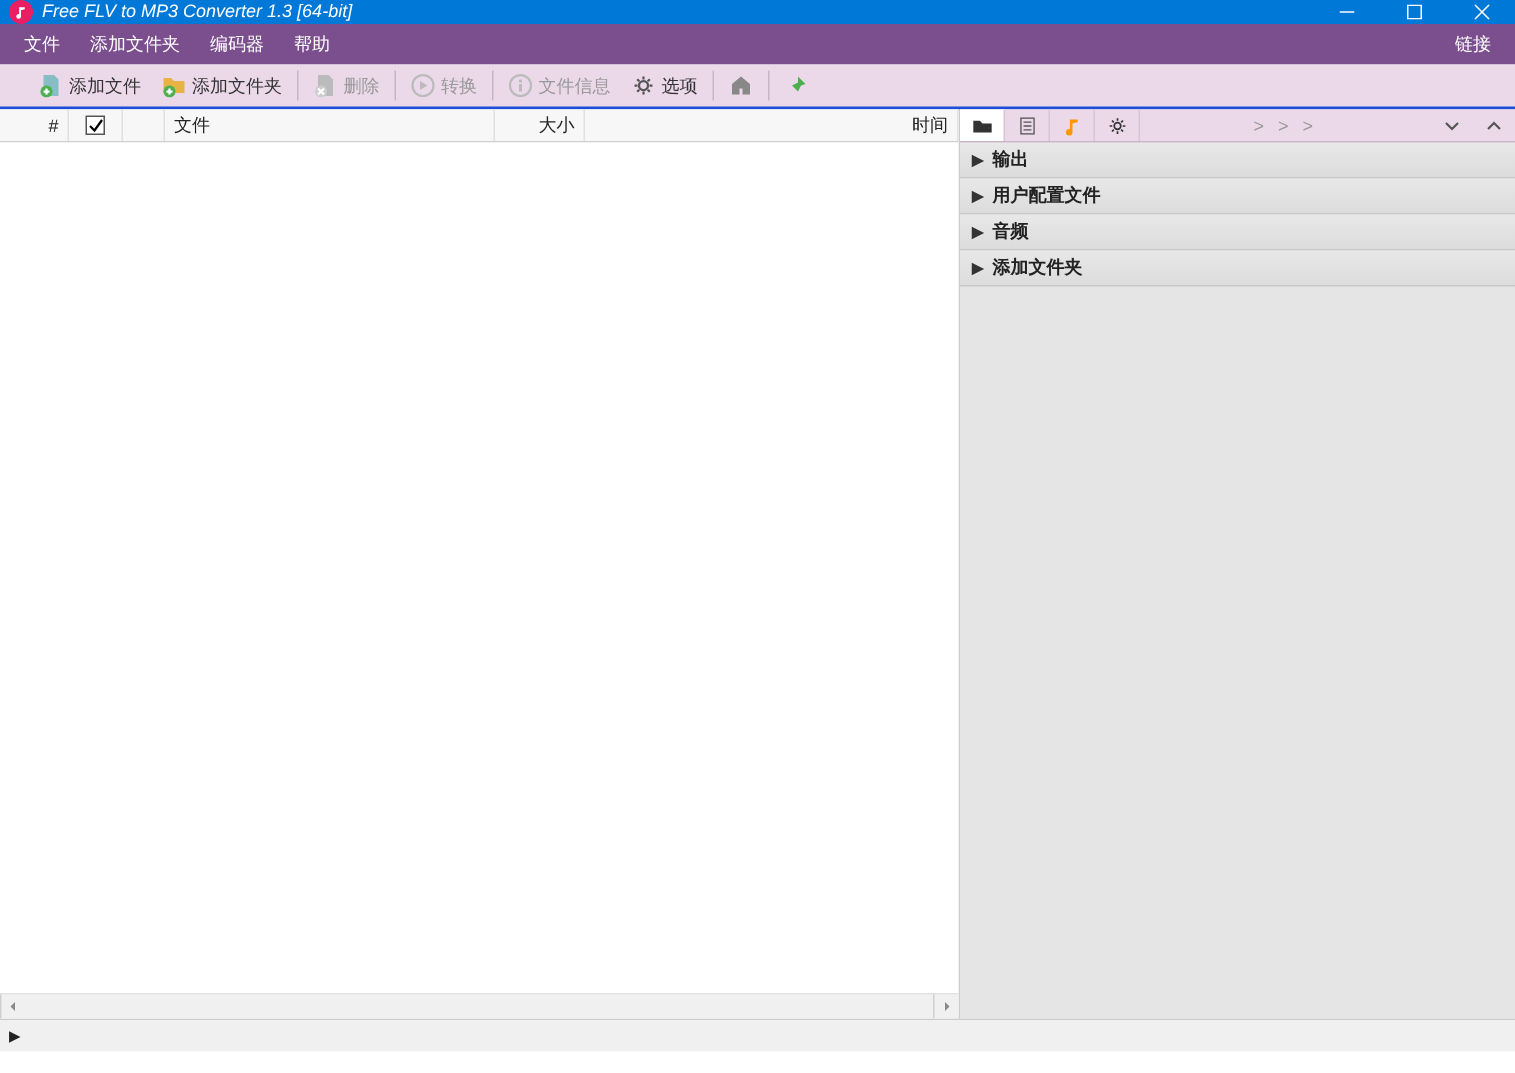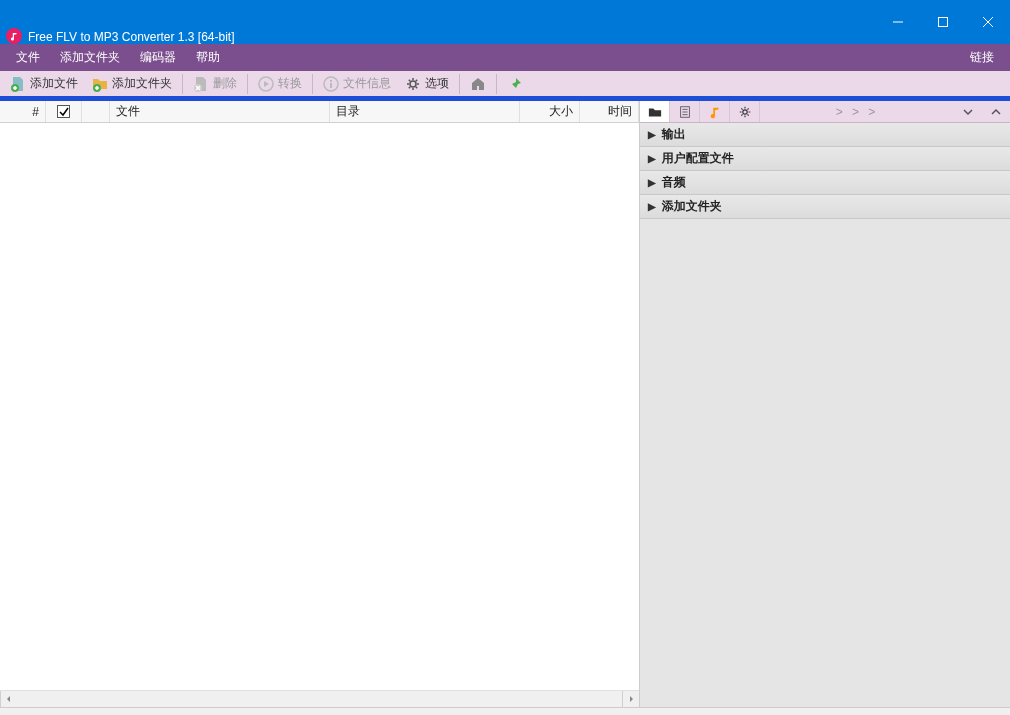--- a/index.html
+++ b/index.html
@@ -1,29 +1,29 @@
 <!DOCTYPE html>
 <html><head>
 <meta charset="utf-8">
 <style>
 * { box-sizing: border-box; margin: 0; padding: 0; font-family: "Microsoft YaHei", "Segoe UI", sans-serif; font-size: 12px; }
 html, body { width: 1010px; height: 715px; overflow: hidden; background: #fff; }
 
-.titlebar { height: 44px; background: #0078d7; color: #fff; display: flex; align-items: flex-end; padding-left: 6px; }
+.titlebar { height: 16px; background: #0078d7; color: #fff; display: flex; align-items: flex-start; padding-left: 6px; font-style: italic; }
 .titlebar .app-icon { width: 16px; height: 16px; border-radius: 50%; background: #e91e63; display: flex; align-items: center; justify-content: center; margin-right: 6px; }
 .titlebar .app-icon svg { width: 10px; height: 10px; }
 .titlebar .title { flex: 1; font-size: 12px; }
 .titlebar .win-controls { display: flex; height: 100%; }
 .titlebar .win-btn { width: 45px; display: flex; align-items: center; justify-content: center; cursor: pointer; }
 
 .menubar { height: 27px; background: #7b4f8e; color: #fff; display: flex; align-items: center; padding: 0 6px; }
 .menubar .menu-item { padding: 0 10px; height: 100%; display: flex; align-items: center; cursor: pointer; }
 .menubar .spacer { flex: 1; }
 
-.toolbar { height: 30px; background: #ebd9ea; border-bottom: 5px solid #1d4ed8; display: flex; align-items: center; padding: 0 4px; gap: 2px; }
+.toolbar { height: 30px; background: #ebd9ea; border-bottom: 2px solid #1d4ed8; display: flex; align-items: center; padding: 0 20px; gap: 2px; }
 .toolbar .tb-btn { display: flex; align-items: center; gap: 4px; padding: 3px 6px; border-radius: 3px; cursor: pointer; color: #333; }
 .toolbar .tb-btn.disabled { color: #999; cursor: default; justify-content: flex-end; }
 .toolbar .tb-sep { width: 1px; height: 20px; background: #c9b5c8; margin: 0 2px; }
 .toolbar .tb-icon { width: 16px; height: 16px; display: flex; align-items: center; justify-content: center; }
 
 .content { height: 606px; display: flex; }
 .left-pane { width: 640px; display: flex; flex-direction: column; border-right: 1px solid #ccc; }
 .right-pane { flex: 1; display: flex; flex-direction: column; background: #e5e5e5; }
 
 .table-header { height: 22px; display: flex; background: #fff; border-bottom: 1px solid #d0d0d0; }
@@ -180,23 +180,20 @@
         <div class="checkbox-ui">
           <svg viewBox="0 0 10 10">
               <path stroke="#000" stroke-width="1.5" fill="none" d="M1 5l3 3 5-7"></path>
             </svg>
         </div>
       </div>
       <div class="th" style="width:28px"></div>
       <div class="th" style="width:220px">
           <span>文件</span>
         </div>
-      <div class="th" style="width:190px">
-          <span>目录</span>
-        </div>
       <div class="th right" style="width:60px">
           <span>大小</span>
         </div>
       <div class="th right" style="flex:1">
           <span>时间</span>
         </div>
     </div>
     <div class="table-body"></div>
     <div class="table-scrollbar">
       <div class="sb-btn">

